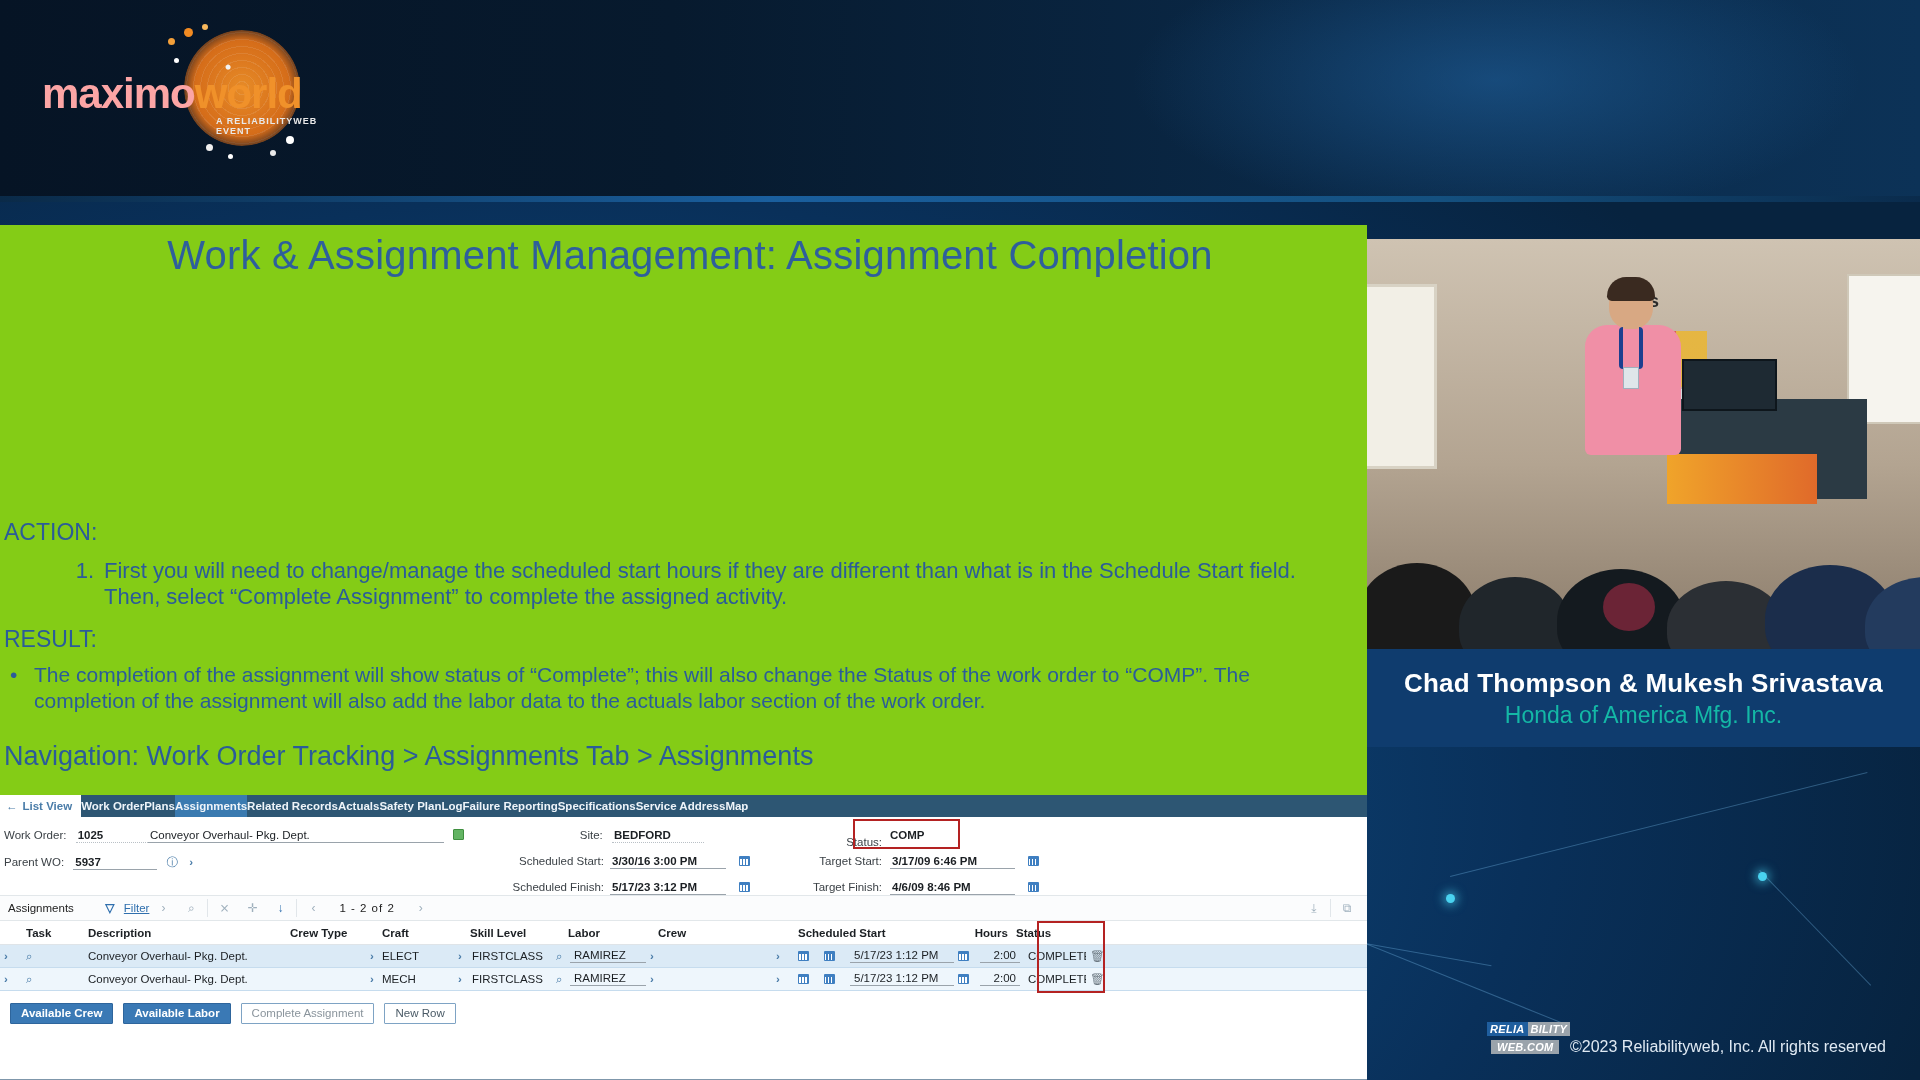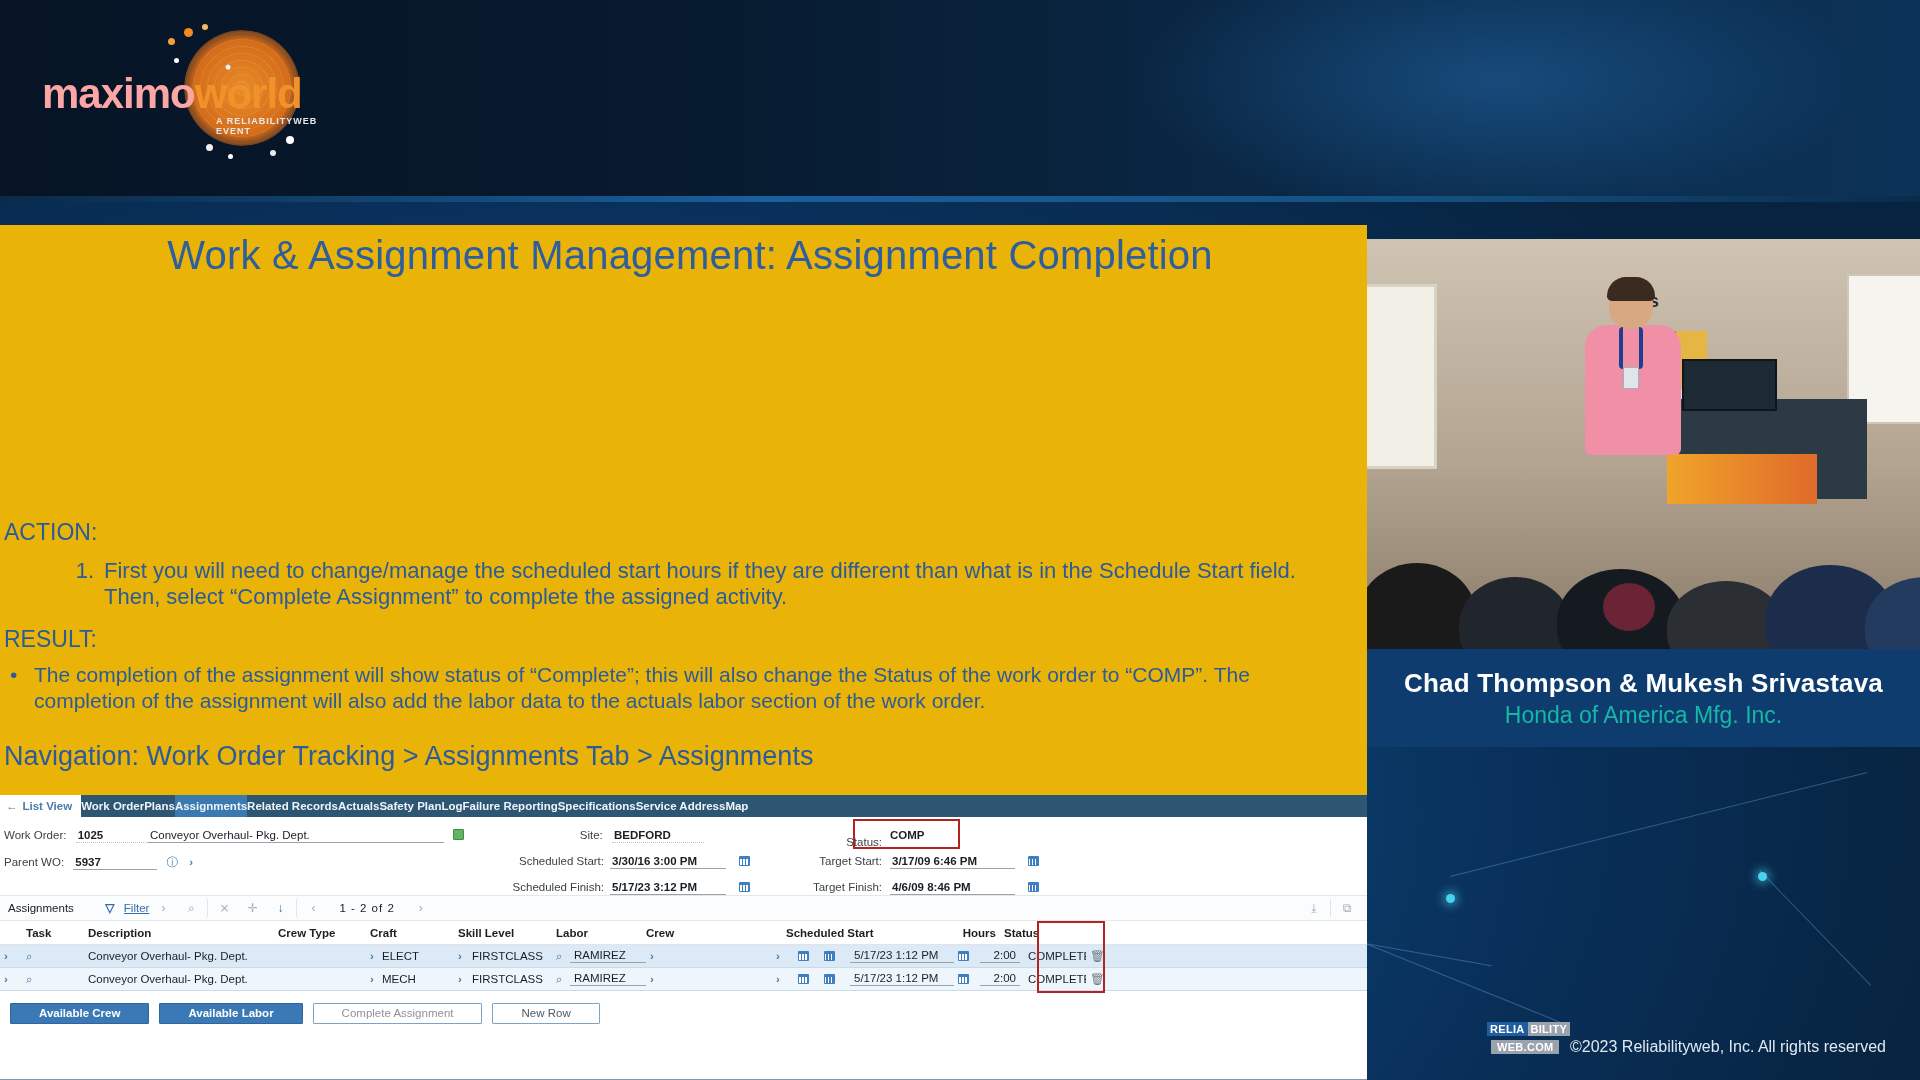--- a/index.html
+++ b/index.html
@@ -32,21 +32,21 @@
   }
 
   
   .net { position:absolute; left:0; top:860px; width:1920px; height:220px; }
   .dot { position:absolute; border-radius:50%; background:#49d2f0; box-shadow:0 0 10px 3px rgba(73,210,240,.55); }
   .hline { position:absolute; height:1px; background:rgba(120,190,235,.35); transform-origin: 0 0; }
 
   
   .slide {
     position:absolute; left:0; top:225px; width:1367px; height:631px;
-    background:#eab308;
+    background:#84cc16;
   }
   .slide-title {
     position:absolute; left:70px; top:8px; width:1240px;
     text-align:center;
     font-size:40px; font-weight:400; color:#2e5f9c;
     letter-spacing:.2px;
     font-family:"Liberation Sans", sans-serif;
   }
   .lbl-action {
     position:absolute; left:4px; top:294px;
@@ -140,21 +140,21 @@
   .c { padding:0 4px; overflow:hidden; white-space:nowrap; }
   .arrow { color:#4a7ca8; font-weight:700; }
   .mag { color:#4a7ca8; }
   .uline { border-bottom:1px solid #9aa3ab; padding-bottom:1px; }
 
   .mx-buttons {
     position:absolute; left:0; top:198px; width:1367px; height:40px;
     display:flex; align-items:center; gap:10px; padding-left:10px;
   }
   .btn {
-    height:21px; padding:0 28px; font-size:11.5px; font-weight:700;
+    height:21px; padding:0 10px; font-size:11.5px; font-weight:700;
     display:flex; align-items:center; justify-content:center;
     border-radius:1px;
   }
   .btn-primary { background:#3a79b5; color:#fff; border:1px solid #2e659c; }
   .btn-ghost { background:#fff; color:#8a949c; border:1px solid #7ea3c4; font-weight:400;}
   .btn-ghost2 { background:#fff; color:#4a5a66; border:1px solid #7ea3c4; font-weight:400;}
 
   
   .video {
     position:absolute; left:1367px; top:239px; width:553px; height:410px;
@@ -211,21 +211,21 @@
             mask-image: radial-gradient(circle at 50% 50%, #000 58%, rgba(0,0,0,.25) 78%, rgba(0,0,0,0) 100%);
   }
   .logo-dots { position:absolute; left:130px; top:0; width:150px; height:140px; }
   .lg-d { position:absolute; border-radius:50%; }
   .logo-text { position:absolute; left:6px; top:46px; font-size:42px; font-weight:700; letter-spacing:-1px; }
   .lt-w { color:#fca5a5; }
   .lt-o { color:#f0912a; }
   .logo-sub { position:absolute; left:180px; top:92px; color:#e9e9e9; font-size:9px; letter-spacing:1px; font-weight:700; }
 
   
-  .footer-logo { position:absolute; left:1487px; top:1022px; width:72px; height:38px; }
+  .footer-logo { position:absolute; left:1487px; top:1022px; width:72px; height:38px;font-style:italic; }
   .fl-row1 { position:absolute; left:0; top:0; display:flex; }
   .fl-a { background:#1f5e9e; color:#fff; font-size:11px; font-weight:700; padding:1px 3px; letter-spacing:.3px;}
   .fl-b { background:#9aa3ab; color:#fff; font-size:11px; font-weight:700; padding:1px 3px; letter-spacing:.3px;}
   .fl-row2 { position:absolute; left:4px; top:18px; background:#9aa3ab; color:#fff; font-size:11px; font-weight:700; padding:1px 6px; letter-spacing:.3px;}
   .copyright { position:absolute; left:1570px; top:1038px; color:#dfe9f3; font-size:16px; }
 </style>
 </head>
 <body>
 
 <div id="stage">
@@ -391,21 +391,21 @@
           <span class="tb-sep"></span>
           <span class="tb-icon">⧉</span>
         </span>
       </div>
 
       <div class="mx-table">
         <div class="tr thead">
           <div class="c" style="width:22px;"></div>
           <div class="c" style="width:62px;">Task</div>
           <div class="c" style="width:190px;">Description</div>
-          <div class="c" style="width:92px;">Crew Type</div>
+          <div class="c" style="width:92px;margin-left:12px;">Crew Type</div>
           <div class="c" style="width:88px;">Craft</div>
           <div class="c" style="width:98px;">Skill Level</div>
           <div class="c" style="width:90px;">Labor</div>
           <div class="c" style="width:140px;">Crew</div>
           <div class="c" style="width:172px;">Scheduled Start</div>
           <div class="c" style="width:46px; text-align:right;">Hours</div>
           <div class="c" style="width:62px;">Status</div>
           <div class="c" style="width:20px;"></div>
         </div>
 

